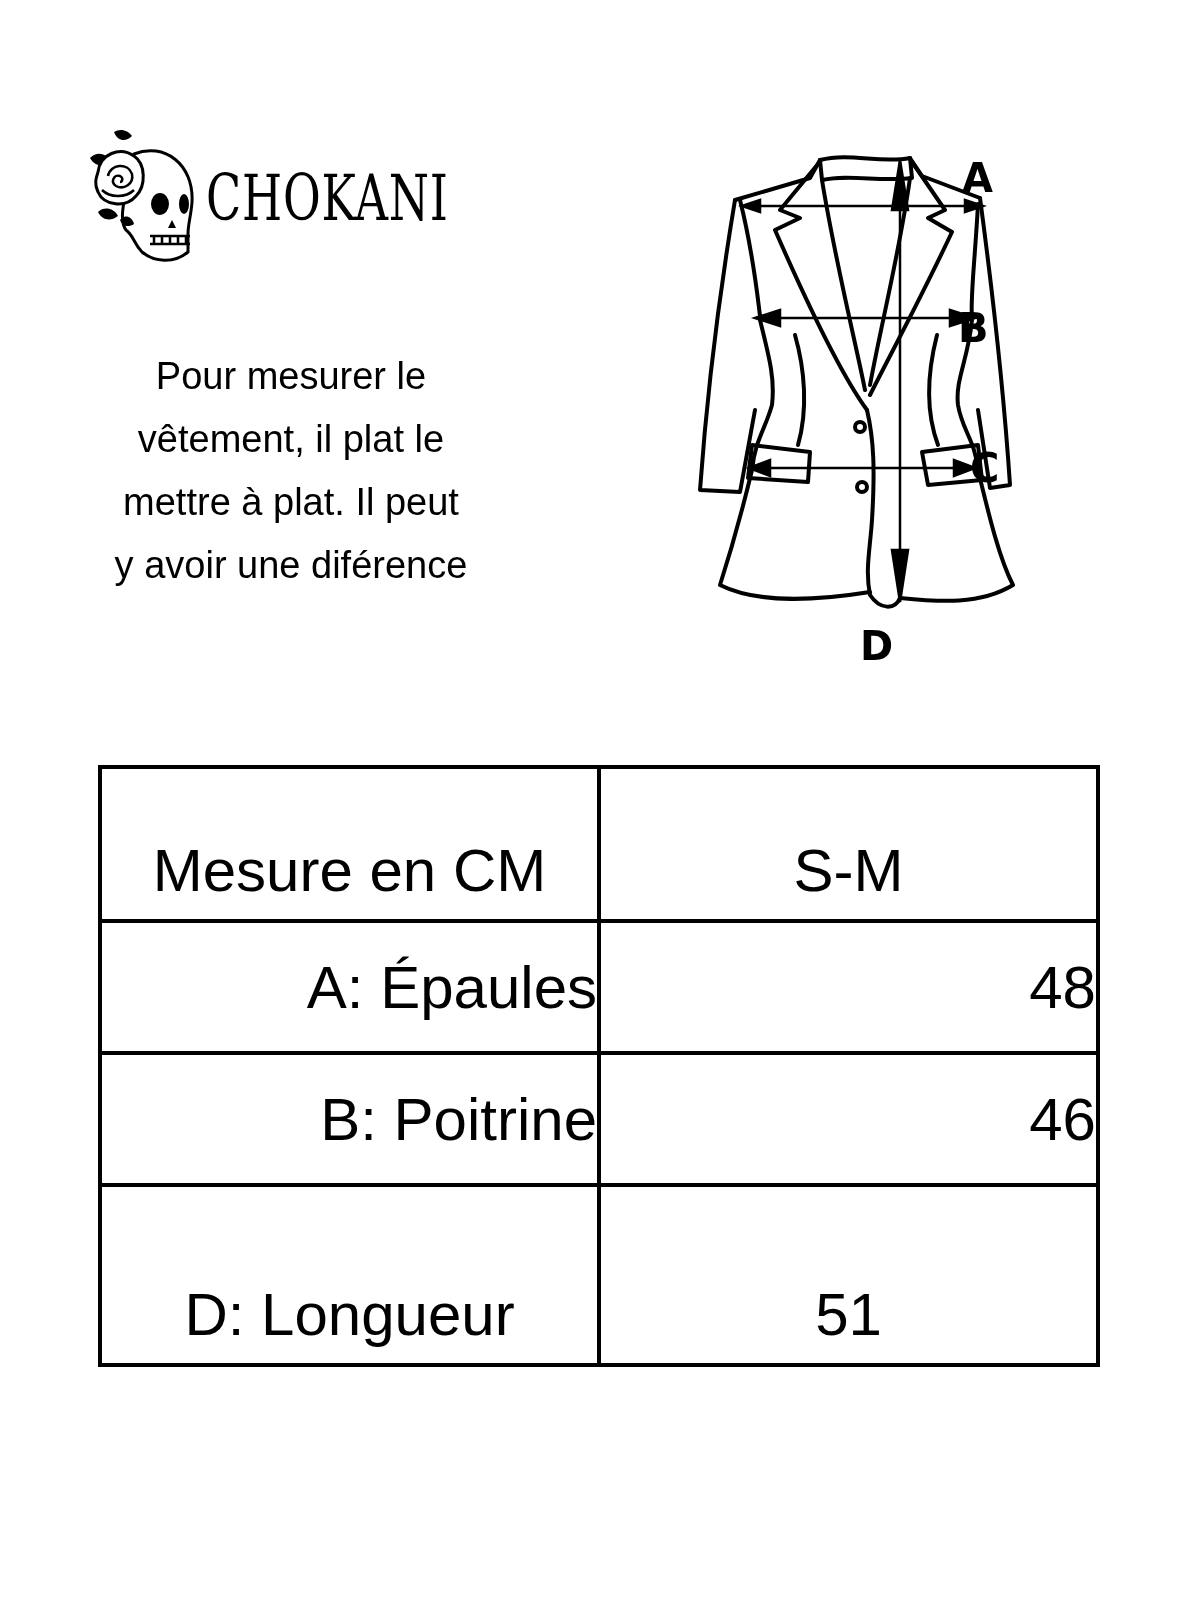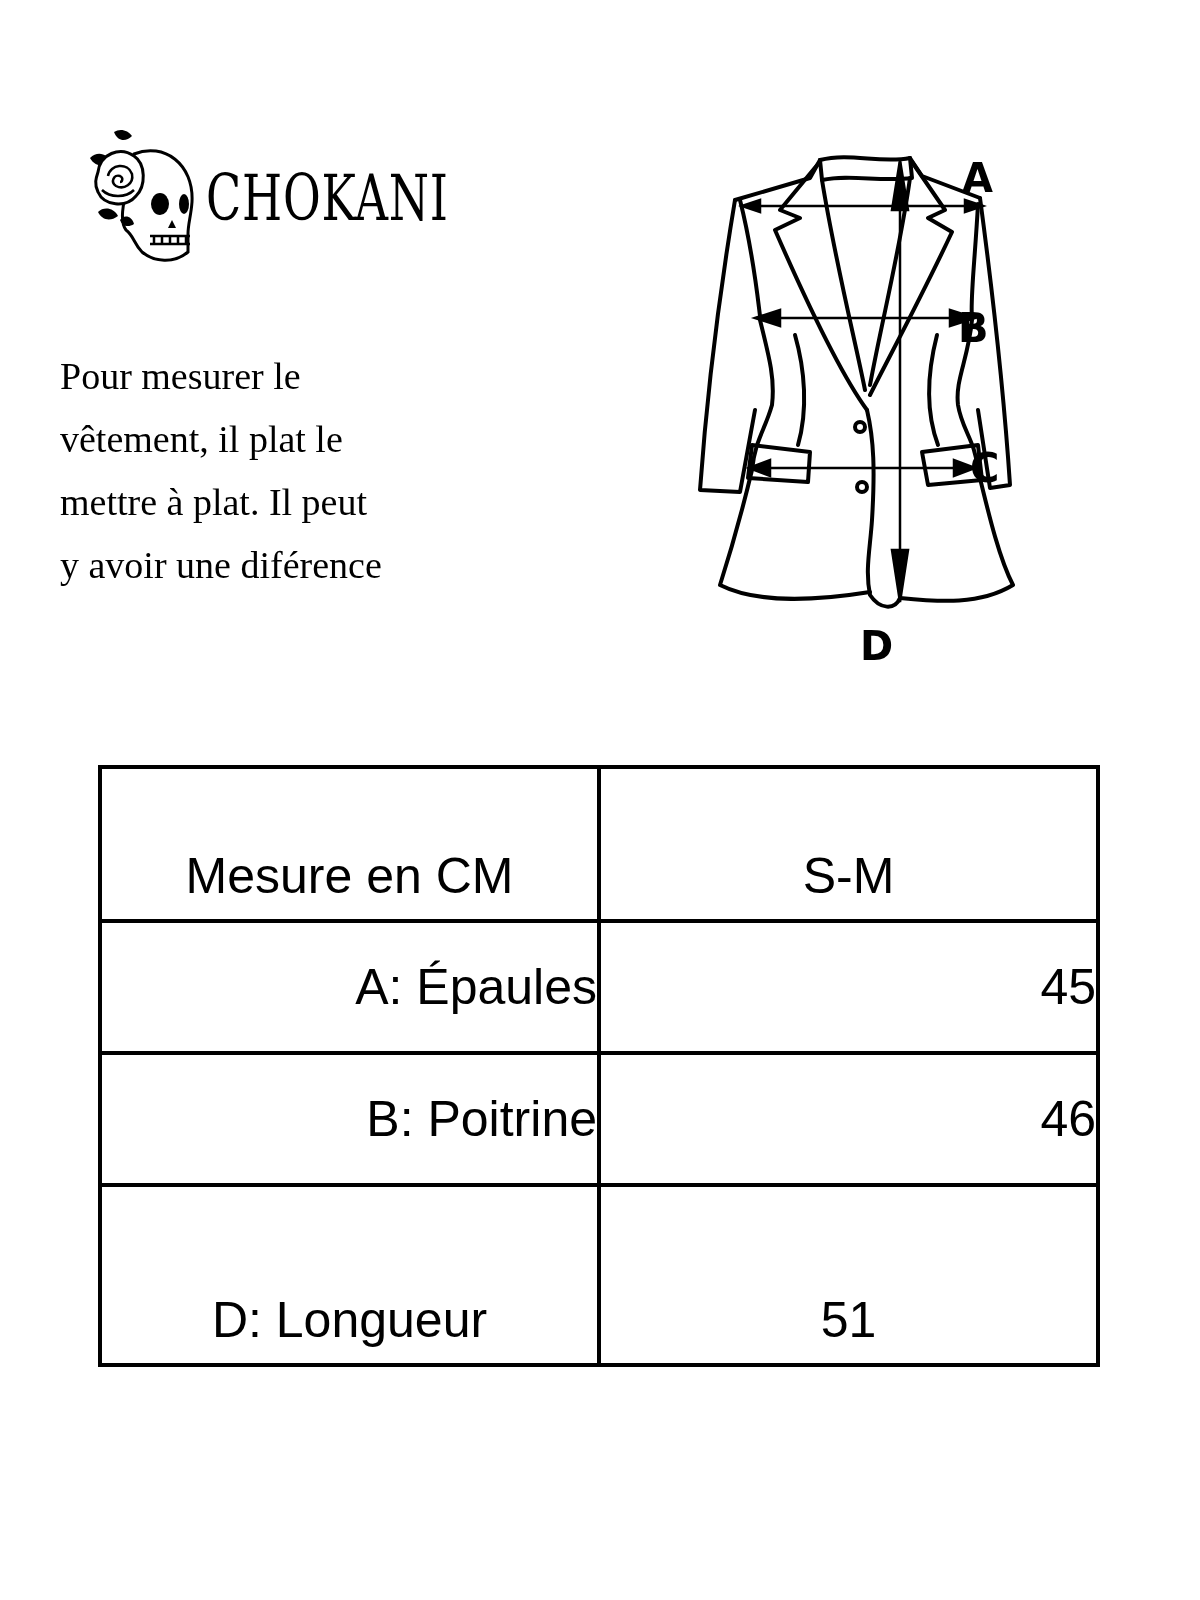--- a/index.html
+++ b/index.html
@@ -2,26 +2,26 @@
 <html><head>
 <meta charset="utf-8">
 <style>
   html, body { margin: 0; padding: 0; background: #ffffff; }
   body { width: 1200px; height: 1600px; position: relative; overflow: hidden; font-family: "DejaVu Sans", sans-serif; color: #000; }
 
   .logo { position: absolute; left: 84px; top: 124px; width: 400px; height: 140px; display: flex; align-items: center; }
   .logo svg { width: 120px; height: 140px; flex: none; }
   .brand { font-family: "DejaVu Serif", serif; font-size: 64px; letter-spacing: 1px; transform: scaleX(0.72); transform-origin: left center; margin-left: 2px; margin-top: 8px; white-space: nowrap; }
 
-  .instructions { position: absolute; left: 60px; top: 345px; width: 462px; text-align: left; font-family: Liberation Serif, serif; font-size: 38px; line-height: 63px; }
+  .instructions { position: absolute; left: 60px; top: 345px; width: 462px; text-align: center; font-family: Liberation Sans, sans-serif; font-size: 38px; line-height: 63px; }
 
   .diagram { position: absolute; left: 660px; top: 140px; width: 380px; height: 540px; }
 
   .size-table { position: absolute; left: 98px; top: 765px; width: 1002px; border-collapse: collapse; }
-  .size-table td { border: 4px solid #000; text-align: center; font-family: "Liberation Sans", sans-serif; font-size: 50px; padding: 0; }
+  .size-table td { border: 4px solid #000; text-align: center; font-family: "Liberation Sans", sans-serif; font-size: 60px; padding: 0; }
   .size-table tr.head td { height: 136px; vertical-align: bottom; padding-bottom: 14px; }
   .size-table tr.row td { height: 128px; vertical-align: middle; text-align: right; }
   .size-table tr.last td { height: 162px; vertical-align: bottom; padding-bottom: 14px; }
   .size-table td.c1 { width: 495px; }
   .size-table td.c2 { width: 495px; }
 </style>
 </head>
 <body>
 
 <div class="logo">
@@ -113,21 +113,21 @@
 </div>
 
 <table class="size-table">
   <tbody>
       <tr class="head">
     <td class="c1">Mesure en CM</td>
     <td class="c2">S-M</td>
   </tr>
   <tr class="row">
     <td>A: Épaules</td>
-    <td>45</td>
+    <td>48</td>
   </tr>
   <tr class="row">
     <td>B: Poitrine</td>
     <td>46</td>
   </tr>
   <tr class="last">
     <td>D: Longueur</td>
     <td>51</td>
   </tr>
 </tbody>

